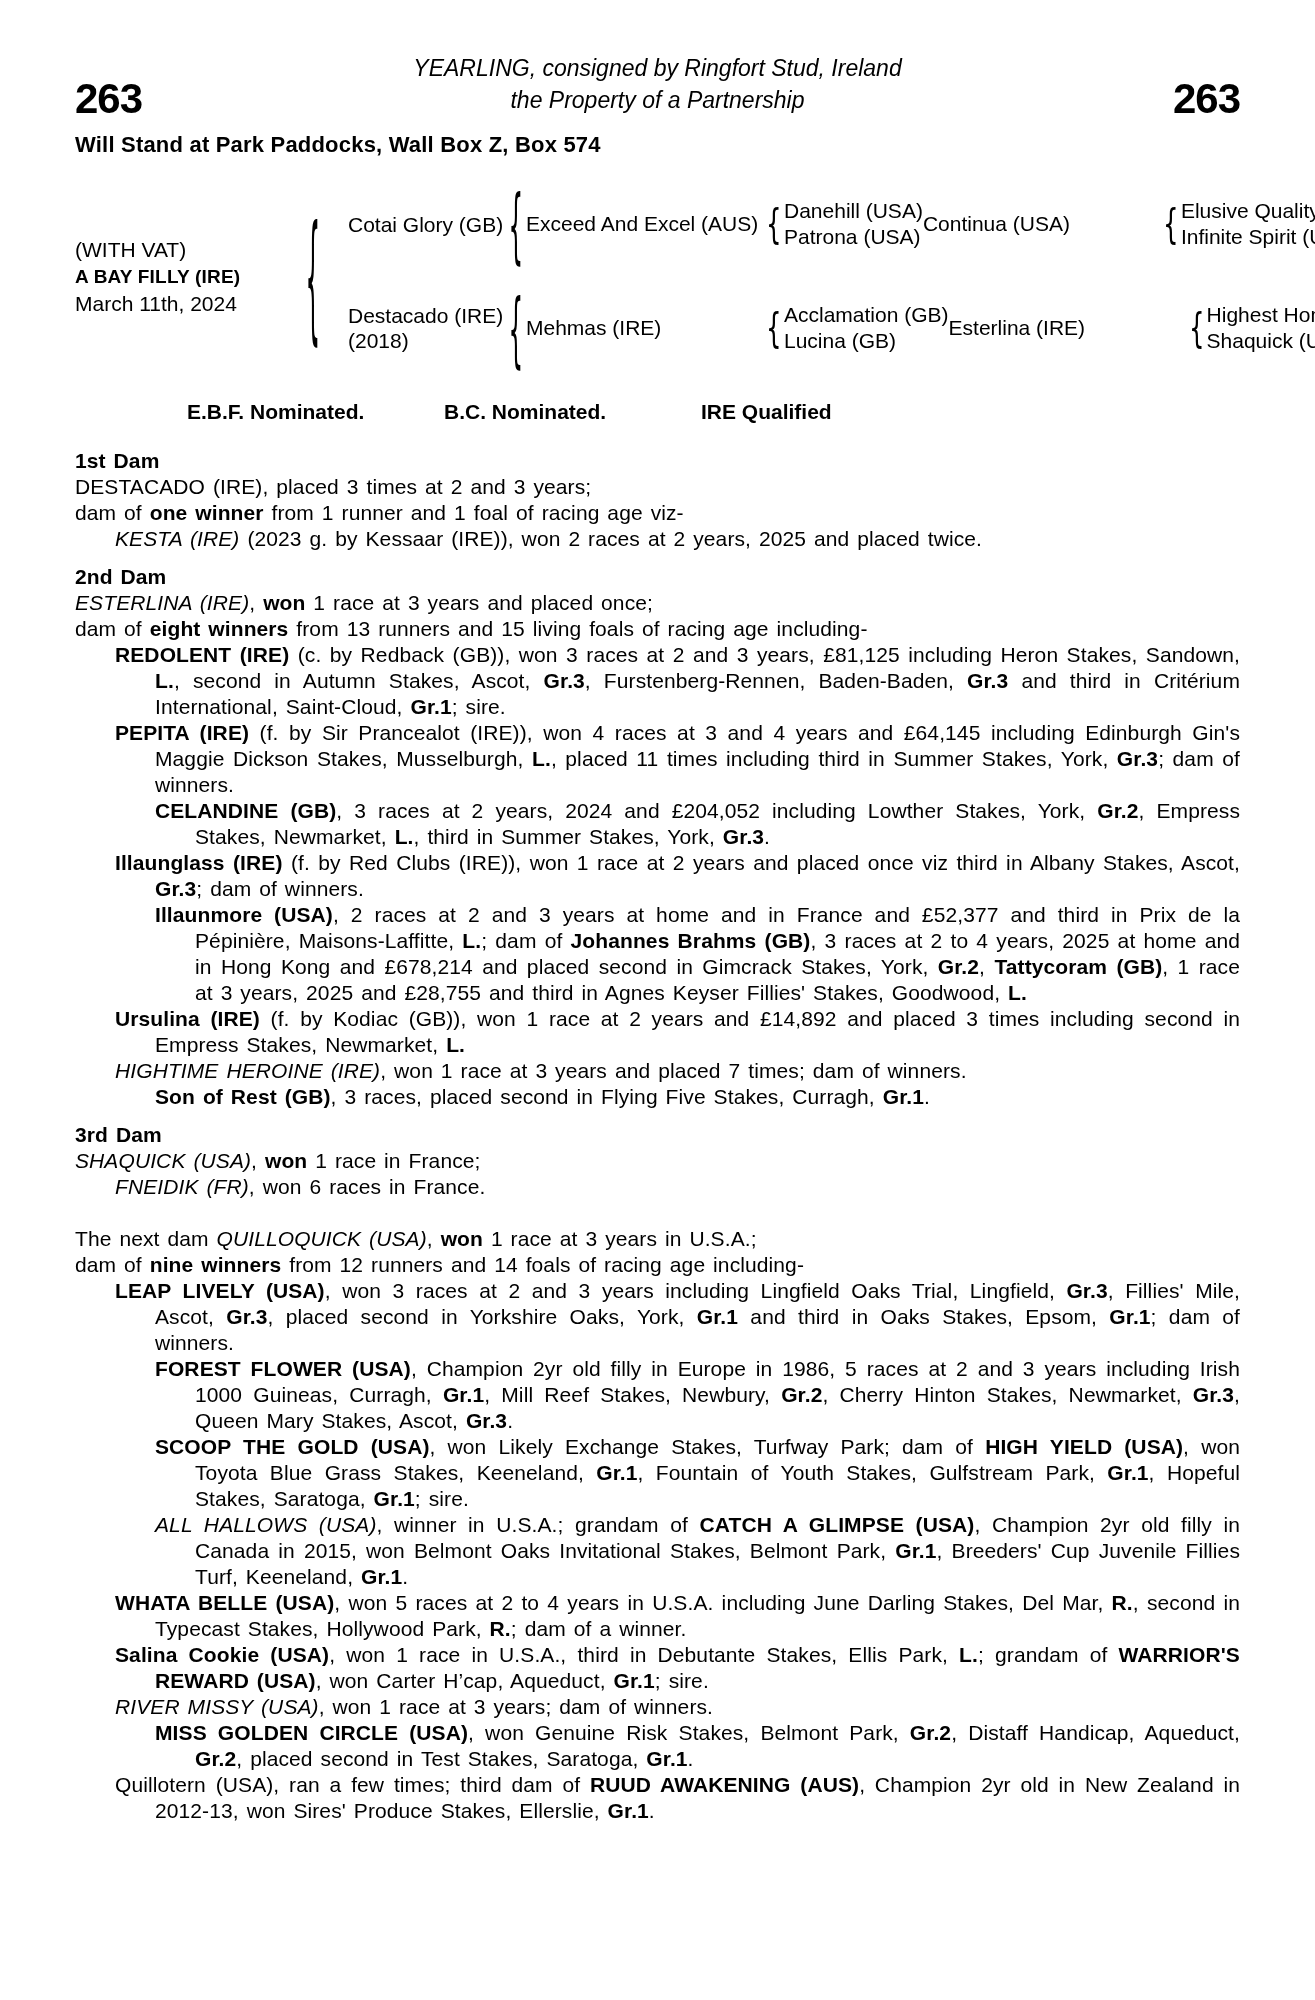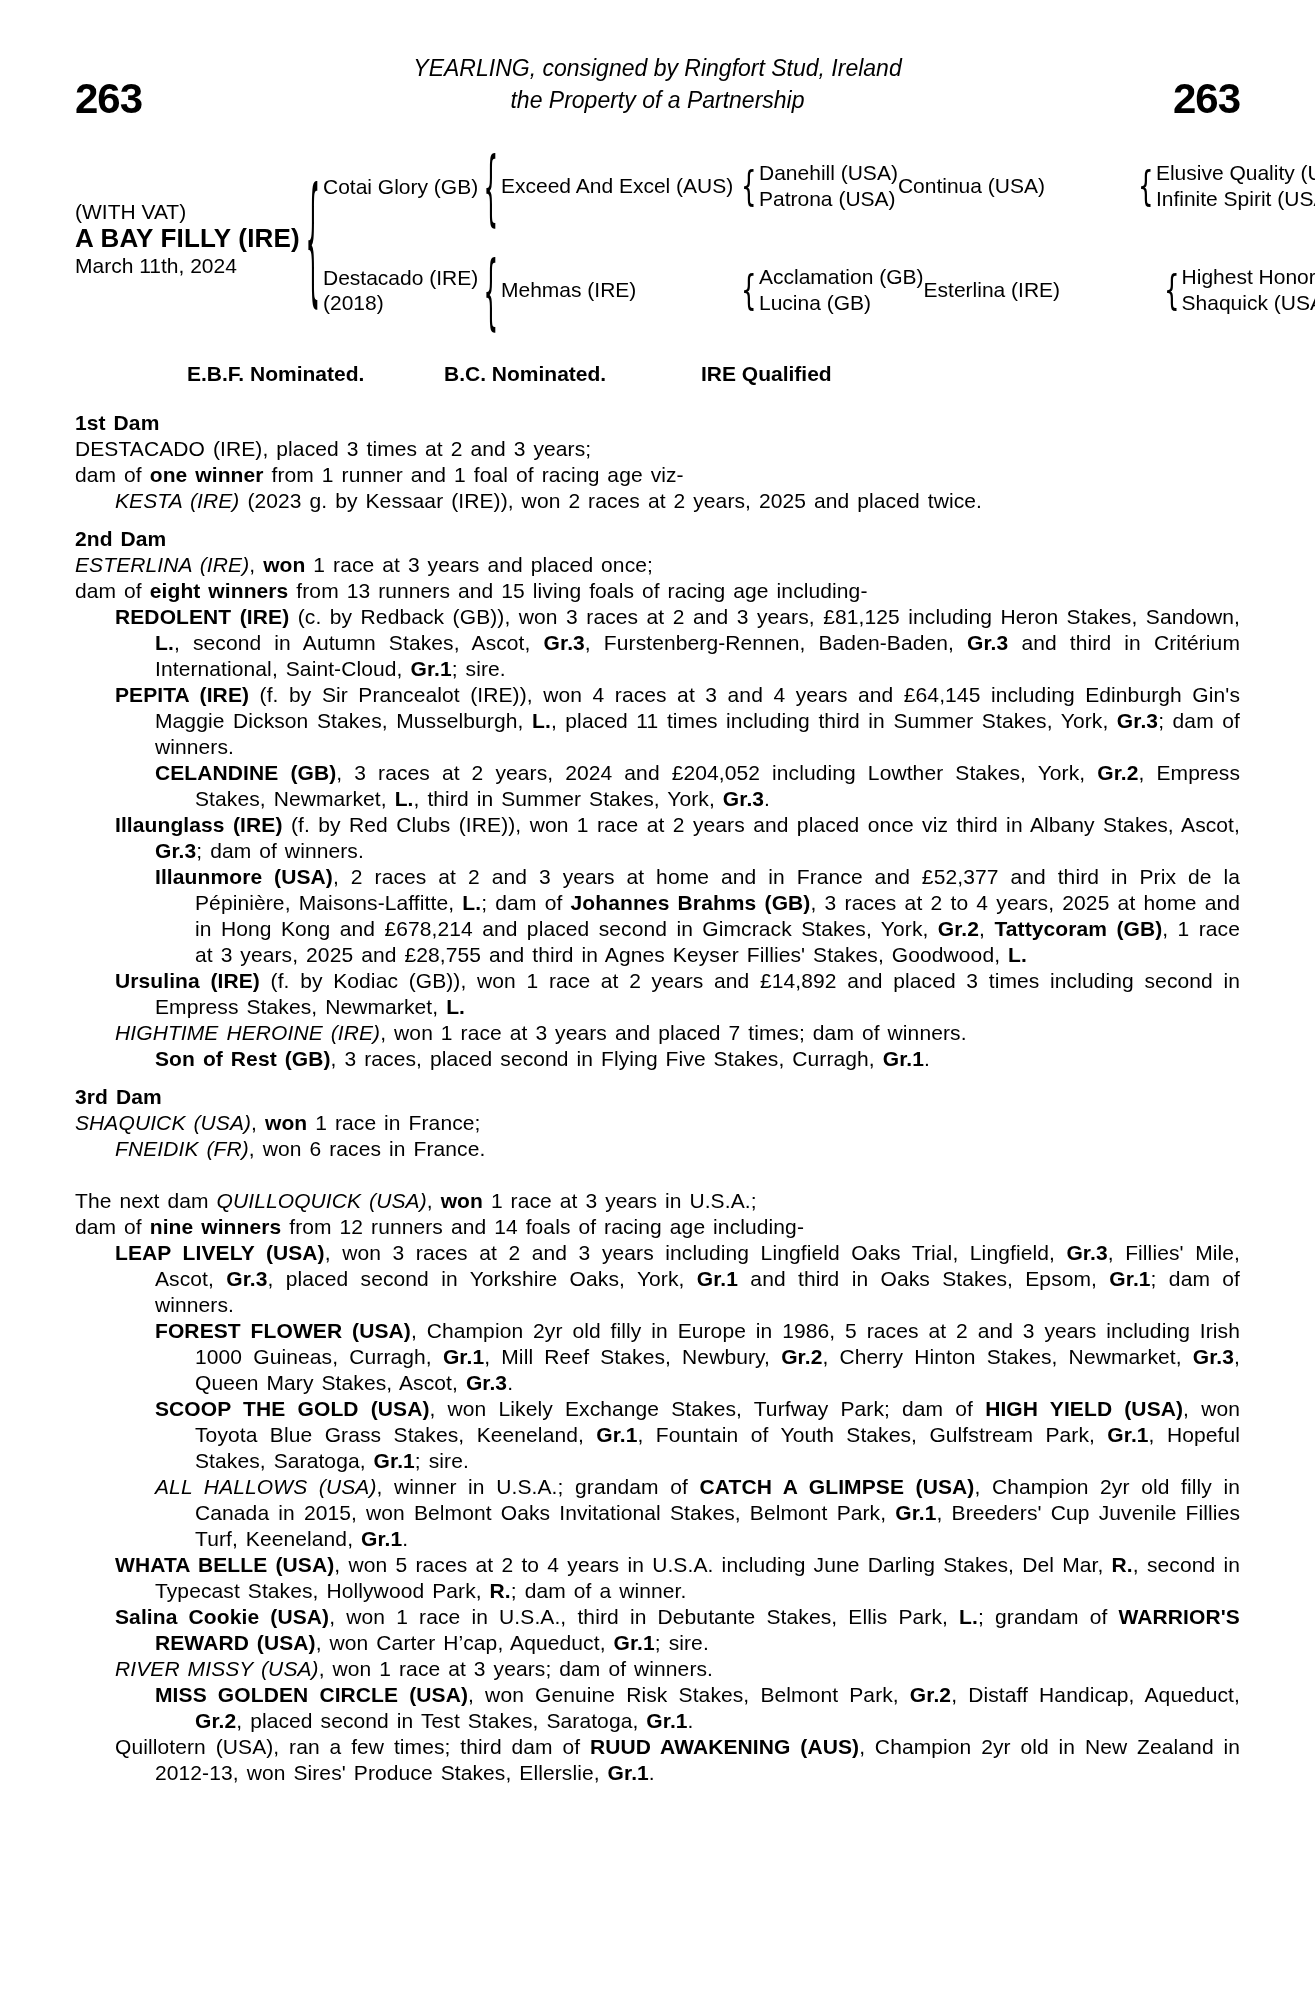--- a/index.html
+++ b/index.html
@@ -10,24 +10,24 @@
   
   .hdr{display:grid;grid-template-columns:150px 1fr 150px;align-items:start;}
   .lot{font-size:42px;font-weight:bold;line-height:1;margin-top:26px;letter-spacing:-1px;}
   .lot-r{text-align:right;}
   .title-block{text-align:center;font-style:italic;font-size:23px;line-height:32px;}
   .stand{font-weight:bold;font-size:22px;margin-top:12px;letter-spacing:0.2px;}
 
   
   .ped{display:flex;align-items:center;margin-top:14px;font-size:21px;}
   .ped-subject{width:228px;flex:0 0 auto;line-height:27px;}
-  .subj-name{font-weight:bold;font-size:26px;letter-spacing:0.2px;}
+  .subj-name{font-weight:bold;font-size:19px;letter-spacing:0.2px;}
   .gen1col{display:flex;flex-direction:column;}
   .branch1{display:flex;align-items:center;height:104px;}
-  .g2name{width:158px;flex:0 0 auto;line-height:25px;}
+  .g2name{width:158px;flex:0 0 auto;line-height:25px;margin-left:25px;}
   .b2col{display:flex;}
   .branch2{display:flex;align-items:center;height:52px;}
   .g3name{width:238px;flex:0 0 auto;white-space:nowrap;}
   .g4col div{line-height:26px;height:26px;white-space:nowrap;}
   .brace{width:20px;flex:0 0 auto;display:flex;align-items:center;justify-content:center;}
   .brace span{display:block;font-family:"DejaVu Sans",sans-serif;font-size:34px;line-height:1;font-weight:400;}
   .br-s span{transform:scale(0.72,1.2);}
   .br-m span{transform:scale(0.68,2.4);}
   .br-l span{transform:scale(0.68,4.1);}
 
@@ -52,20 +52,21 @@
 
   <div class="hdr">
     <div class="lot">263</div>
     <div class="title-block">
       <div>YEARLING, consigned by Ringfort Stud, Ireland</div>
       <div>the Property of a Partnership</div>
     </div>
     <div class="lot lot-r">263</div>
   </div>
 
+  <div class="stand">Will Stand at Park Paddocks, Wall Box Z, Box 574</div>
 
   <div class="ped">
     <div class="ped-subject">
       <div>(WITH VAT)</div>
       <div class="subj-name">A BAY FILLY (IRE)</div>
       <div>March 11th, 2024</div>
     </div>
     <div class="brace br-l">
         <span>{</span>
       </div>

